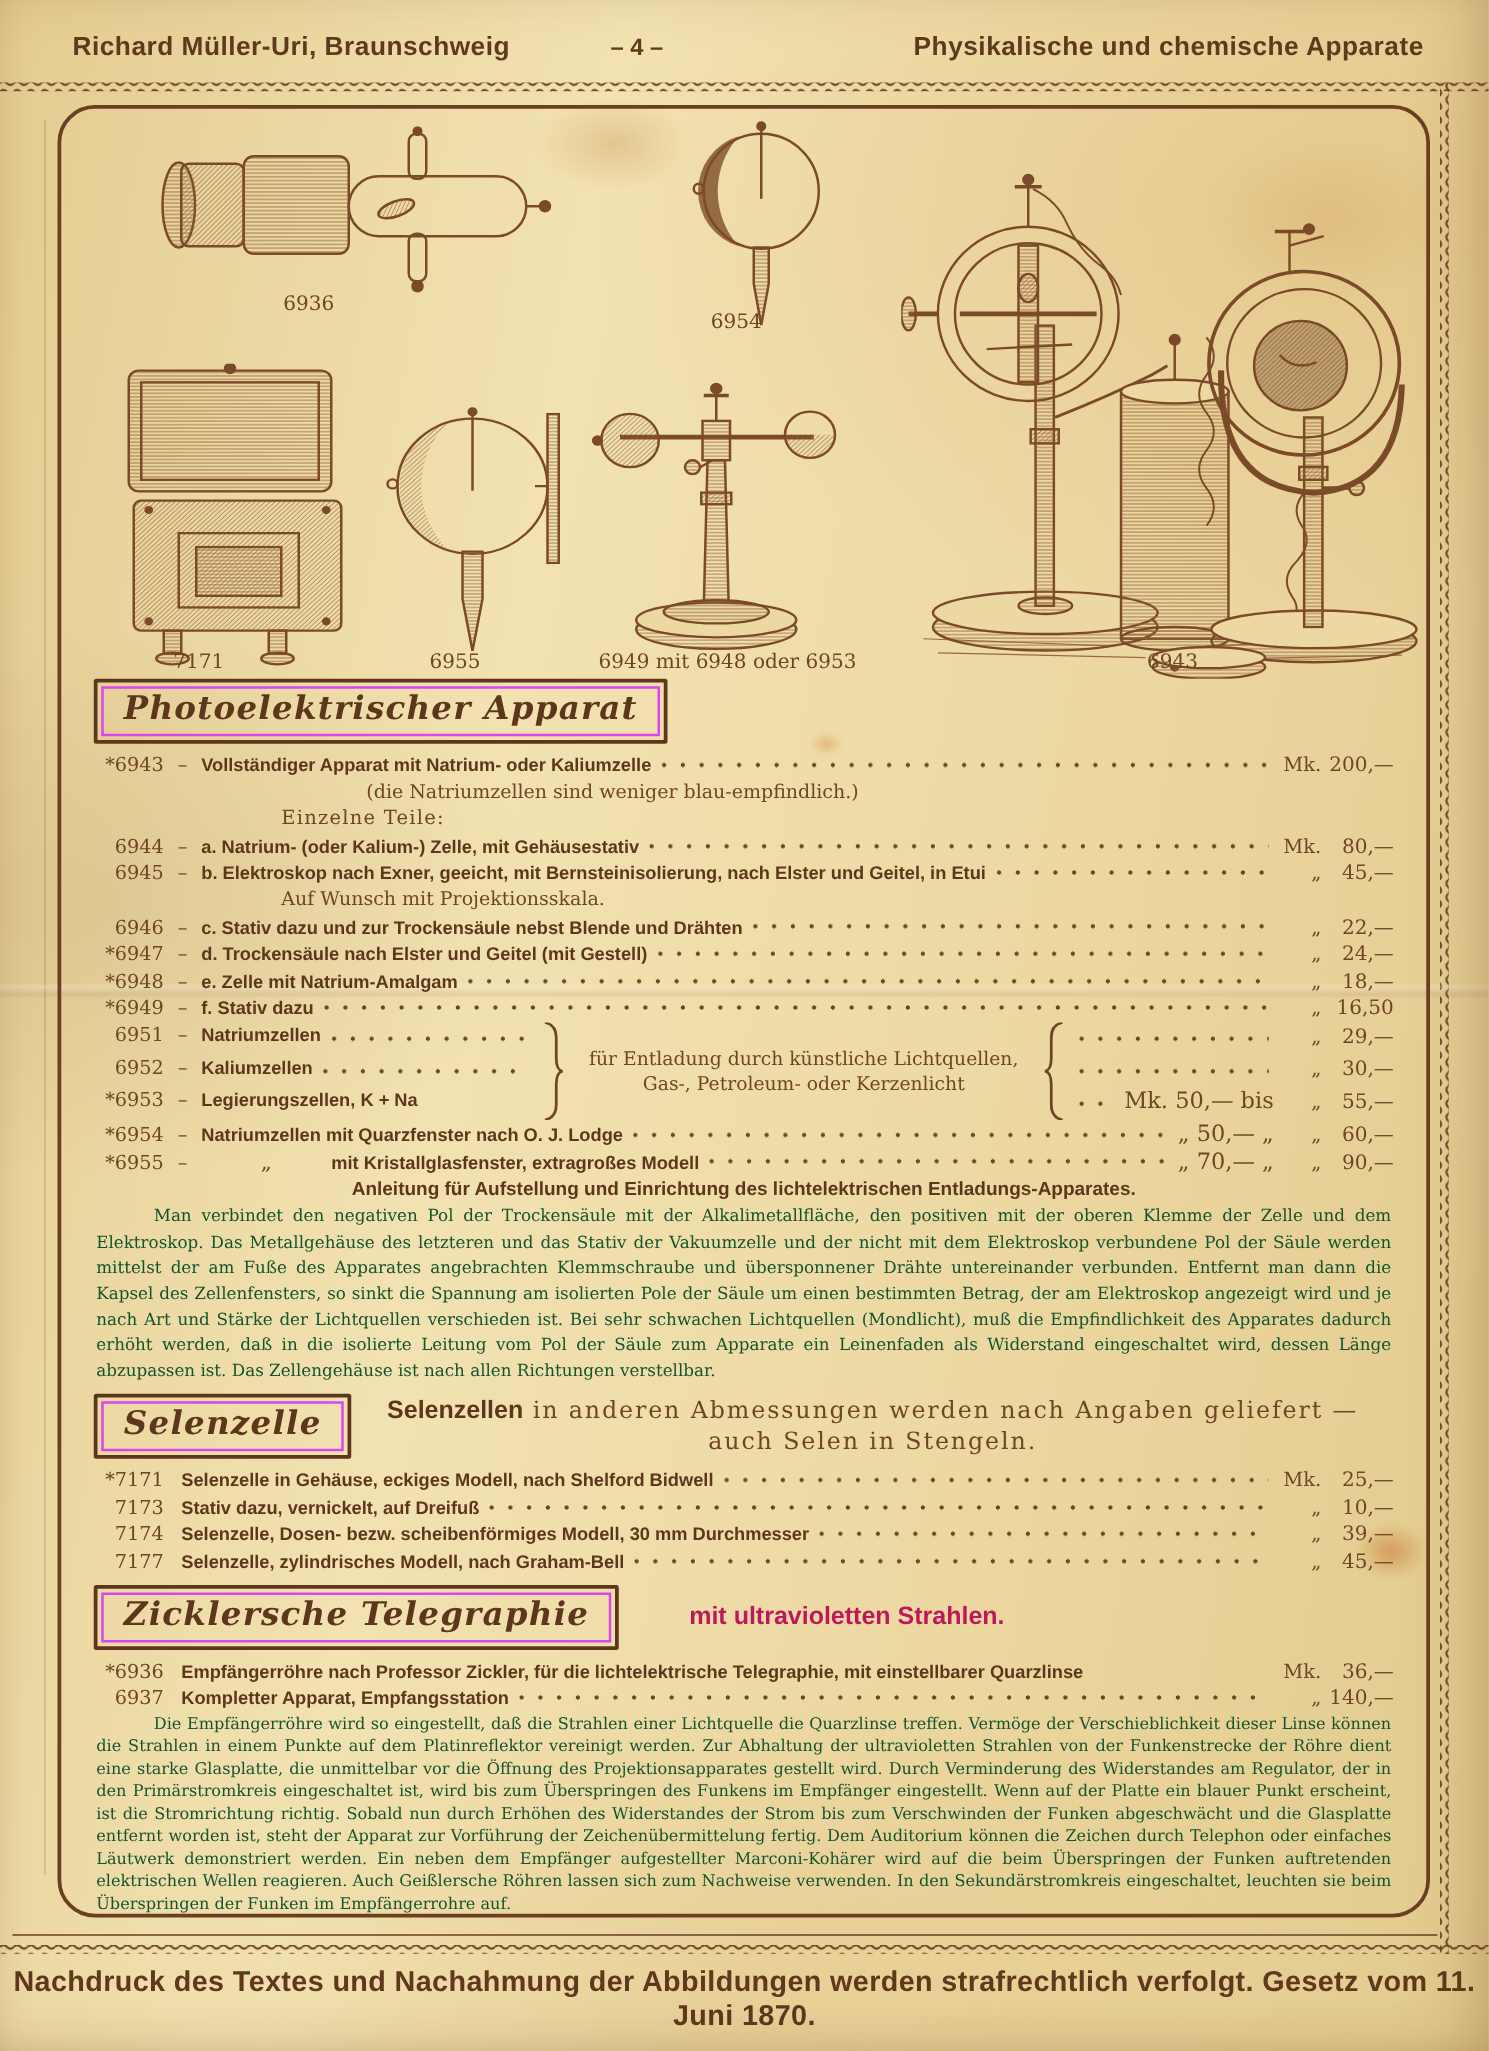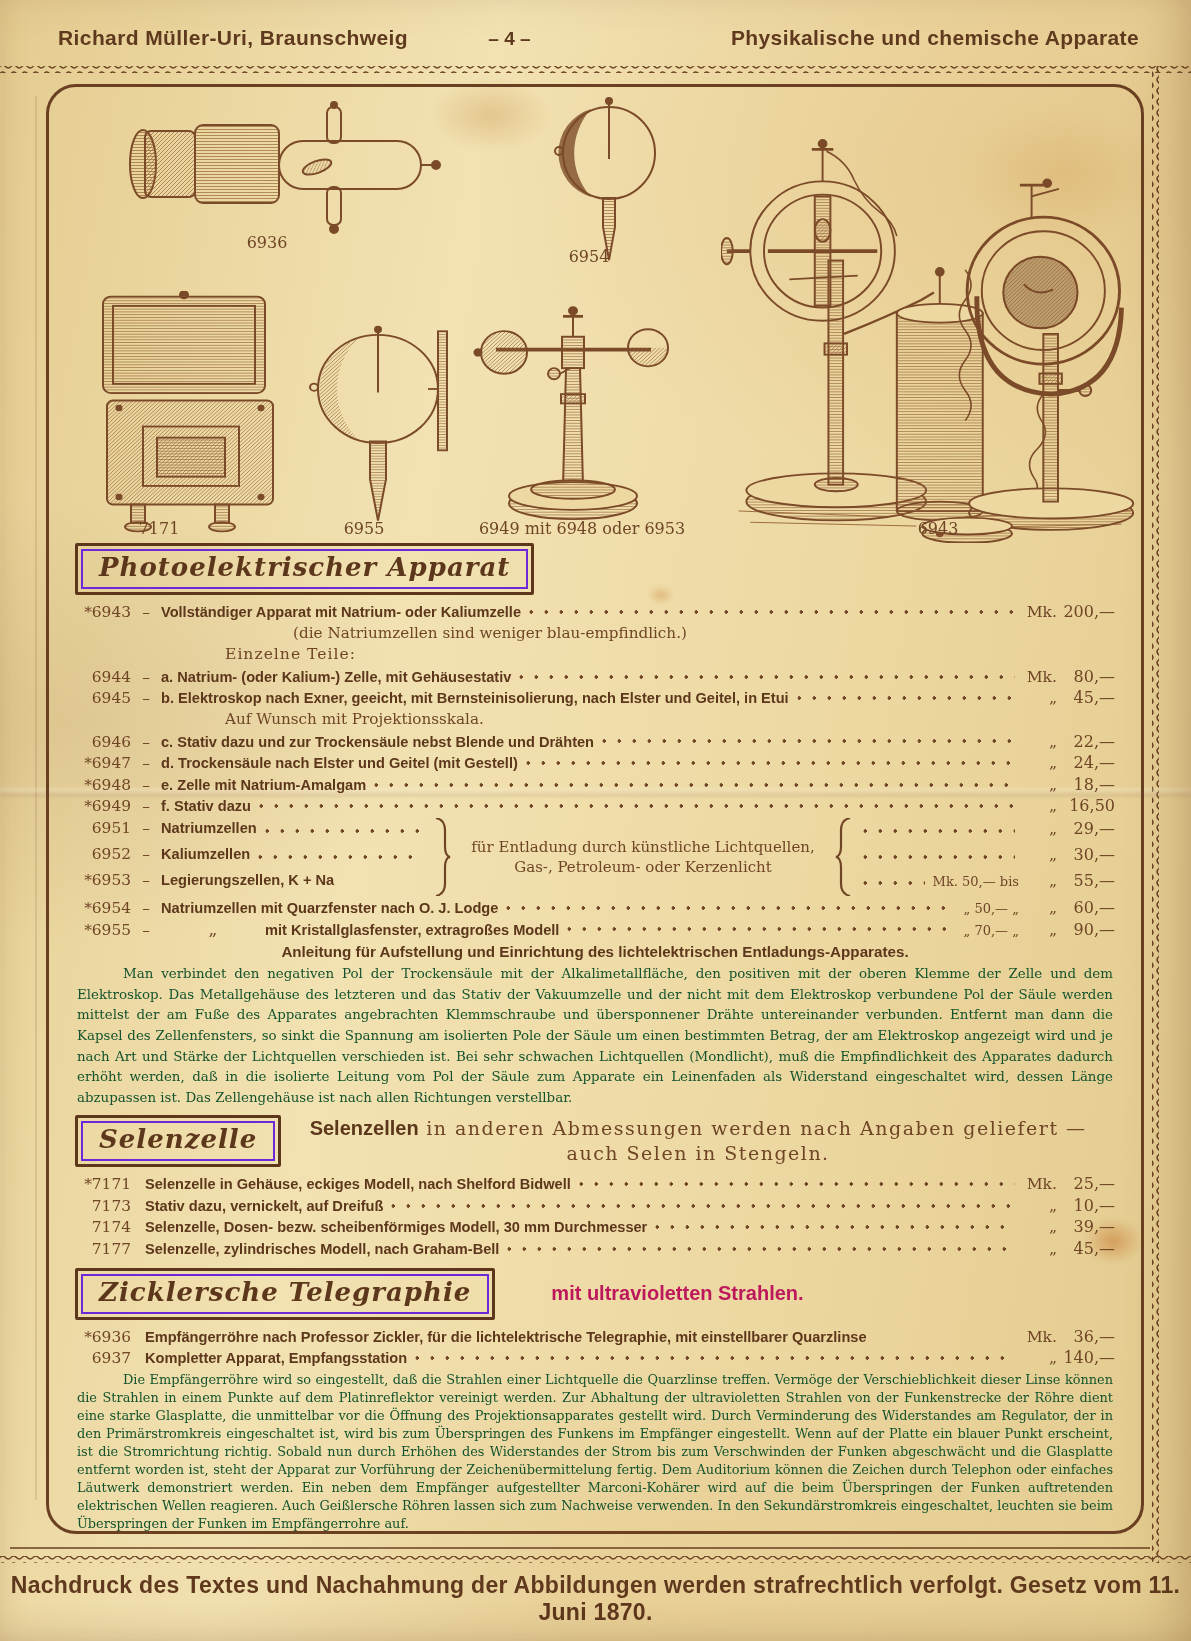--- a/index.html
+++ b/index.html
@@ -31,41 +31,41 @@
     border:3px solid #6a3f22;border-radius:30px;padding:0 26px;overflow:hidden}
 
   .figures{position:relative;height:452px}
   .fig{position:absolute}
   .caption{position:absolute;top:432px;font-size:16px;text-align:center;color:#6f4526;white-space:nowrap}
   .cap-a{top:146px !important}
   .cap-b{top:160px !important}
 
   .section-head{display:flex;align-items:flex-start;margin:4px 0 6px}
   .titlebox{flex:none;border:3px solid #5d371c;padding:3px;border-radius:2px}
-  .titlebox-in{border:2px solid #6d28d9;padding:1px 16px 5px;font-style:italic;font-weight:bold;
+  .titlebox-in{border:2px solid #d946ef;padding:1px 16px 5px;font-style:italic;font-weight:bold;
     font-size:26px;color:#5d371c;letter-spacing:1px;white-space:nowrap}
   .head-right{flex:1;text-align:center;padding-top:2px}
   .hb{font-family:"Liberation Sans",sans-serif;font-weight:bold;font-size:21px;color:#5d371c}
   .hr{font-size:20px;letter-spacing:1.5px}
   .head-sub{font-size:16px;margin-top:3px;letter-spacing:.5px}
   .head-one{flex:1;align-self:center;text-align:left;padding-left:56px;
     font-family:"Liberation Sans",sans-serif;font-weight:bold;font-size:20px;color:#be185d}
 
   .items{font-size:15.4px;line-height:21.6px;color:#6f4526}
   .item-row{display:flex;align-items:baseline;height:21.6px;white-space:nowrap}
   .num{flex:none;width:56px;text-align:right}
   .dash{flex:none;width:30px;text-align:center}
   .no-dash .dash{width:14px}
   .ditto{flex:none;width:104px;text-align:center;font-size:17px}
   .desc{font-family:"Liberation Sans",sans-serif;font-weight:bold;font-size:14.6px;color:#5d371c}
   .dots{flex:1;min-width:18px;height:12px;margin:0 8px;align-self:center;
     background-image:radial-gradient(circle at 2.2px 6px,#6f4526 1.5px,transparent 1.9px);
     background-size:15px 12px;background-repeat:repeat-x}
   .spacer{flex:1}
-  .pre{flex:none;text-align:right;padding-right:4px;font-size:13px}
+  .pre{flex:none;text-align:right;padding-right:4px;font-size:18px}
   .cur{flex:none;width:34px;text-align:right;font-size:15.6px}
   .price{flex:none;width:58px;text-align:right;font-size:16px}
   .sub-center{height:21.6px;text-align:center;padding-right:210px;font-size:15.2px}
   .sub-left{height:21.6px;padding-left:150px;font-size:15.2px}
   .sub-label{height:21.6px;padding-left:150px;font-size:15.6px;letter-spacing:1px}
 
   .group{display:flex;align-items:center;margin:1px 0}
   .group-left{flex:none;width:356px}
   .group-left .item-row{height:26px}
   .brace{flex:none;margin:0 2px}
@@ -131,21 +131,21 @@
         <rect x="158" y="40" width="142" height="48" rx="24"></rect>
         <line x1="300" y1="64" x2="311" y2="64"></line>
           <circle cx="315" cy="64" r="4" fill="#7b4a28"></circle>
         <rect x="206" y="6" width="14" height="36" rx="6"></rect>
           <circle cx="213" cy="4" r="3" fill="#7b4a28"></circle>
         <rect x="206" y="86" width="14" height="38" rx="6"></rect>
           <circle cx="213" cy="128" r="4" fill="#7b4a28"></circle>
         <ellipse cx="196" cy="66" rx="15" ry="6" transform="rotate(-20 196 66)" fill="url(#dg)"></ellipse>
       </g>
     </svg>
-    <div class="caption cap-a" style="left:132px;width:120px">6936</div>
+    <div class="caption cap-a" style="left:112px;width:120px">6936</div>
 
     <svg class="fig" style="left:456px;top:8px" width="150" height="175" viewBox="0 0 150 175">
       <g stroke="#7b4a28" stroke-width="2" fill="none">
         <circle cx="78" cy="58" r="46"></circle>
         <path d="M60,14 A46,46 0 0 0 60,102 A66,66 0 0 1 60,14" fill="#7b4a28" opacity="0.78" stroke="none"></path>
         <line x1="78" y1="8" x2="78" y2="64"></line>
           <circle cx="78" cy="6" r="3" fill="#7b4a28"></circle>
         <circle cx="28" cy="56" r="4"></circle>
         <path d="M72,103 L72,132 L78,165 L84,132 L84,103 Z" fill="url(#ht)"></path>
       </g>

